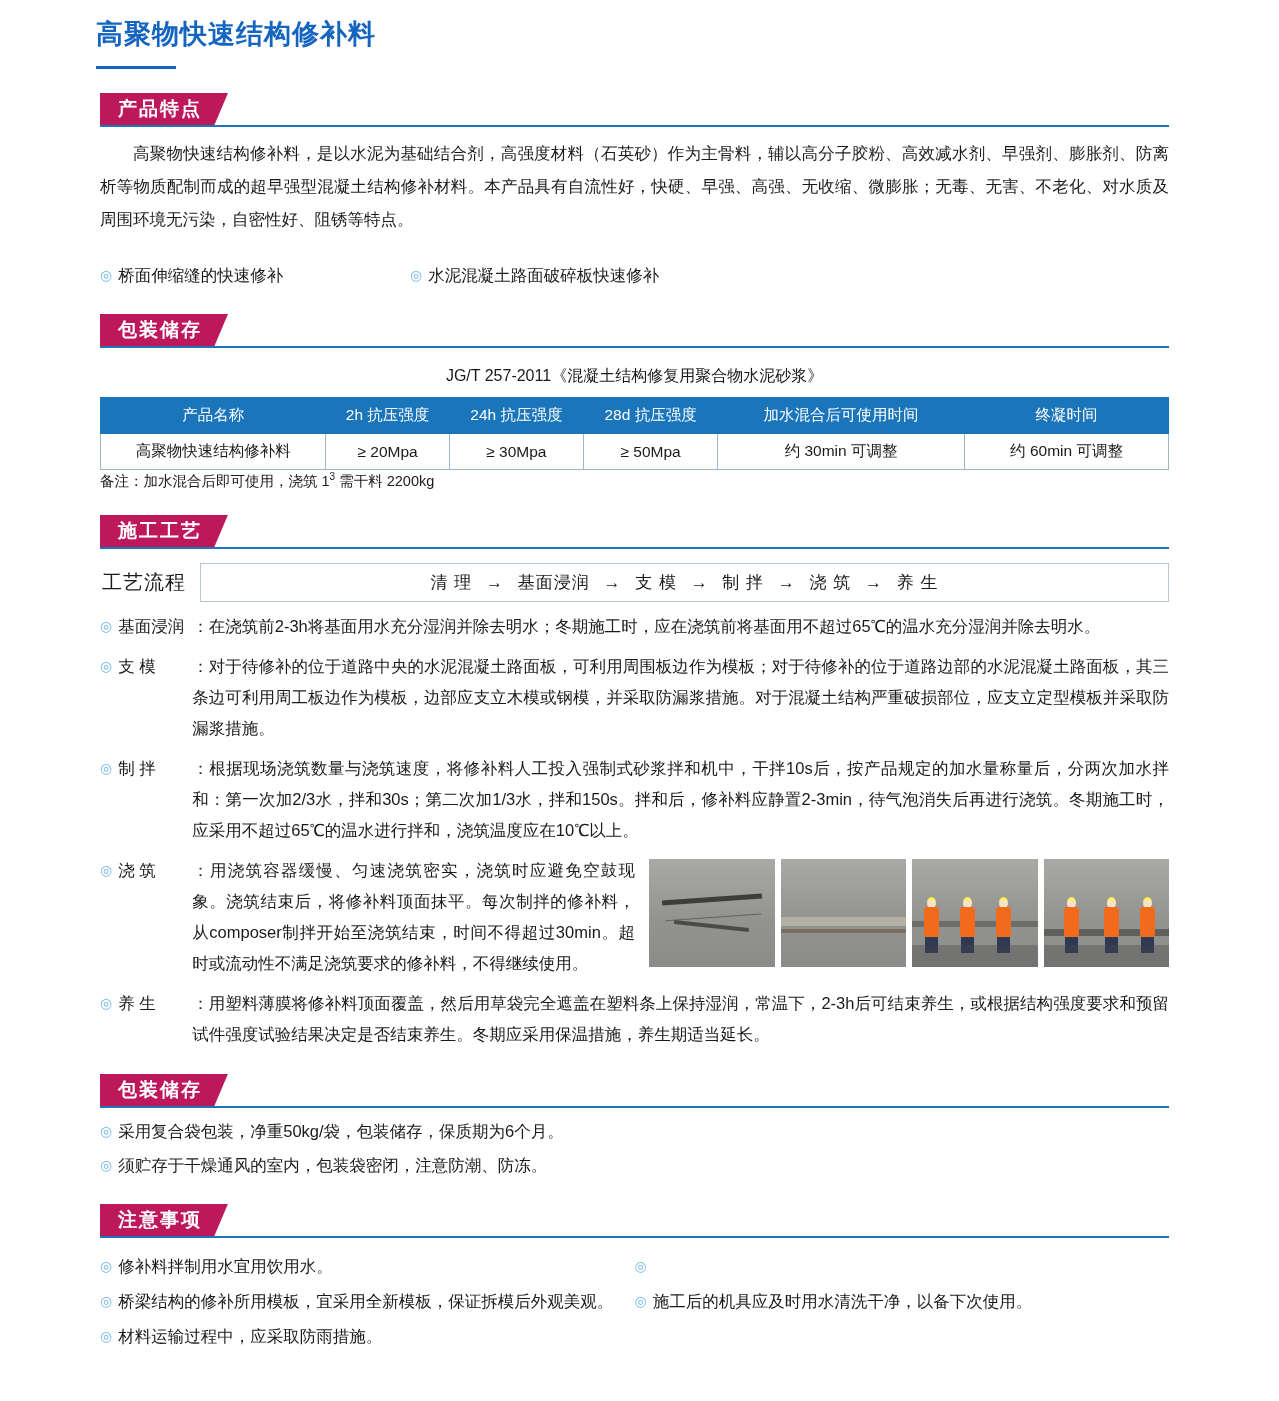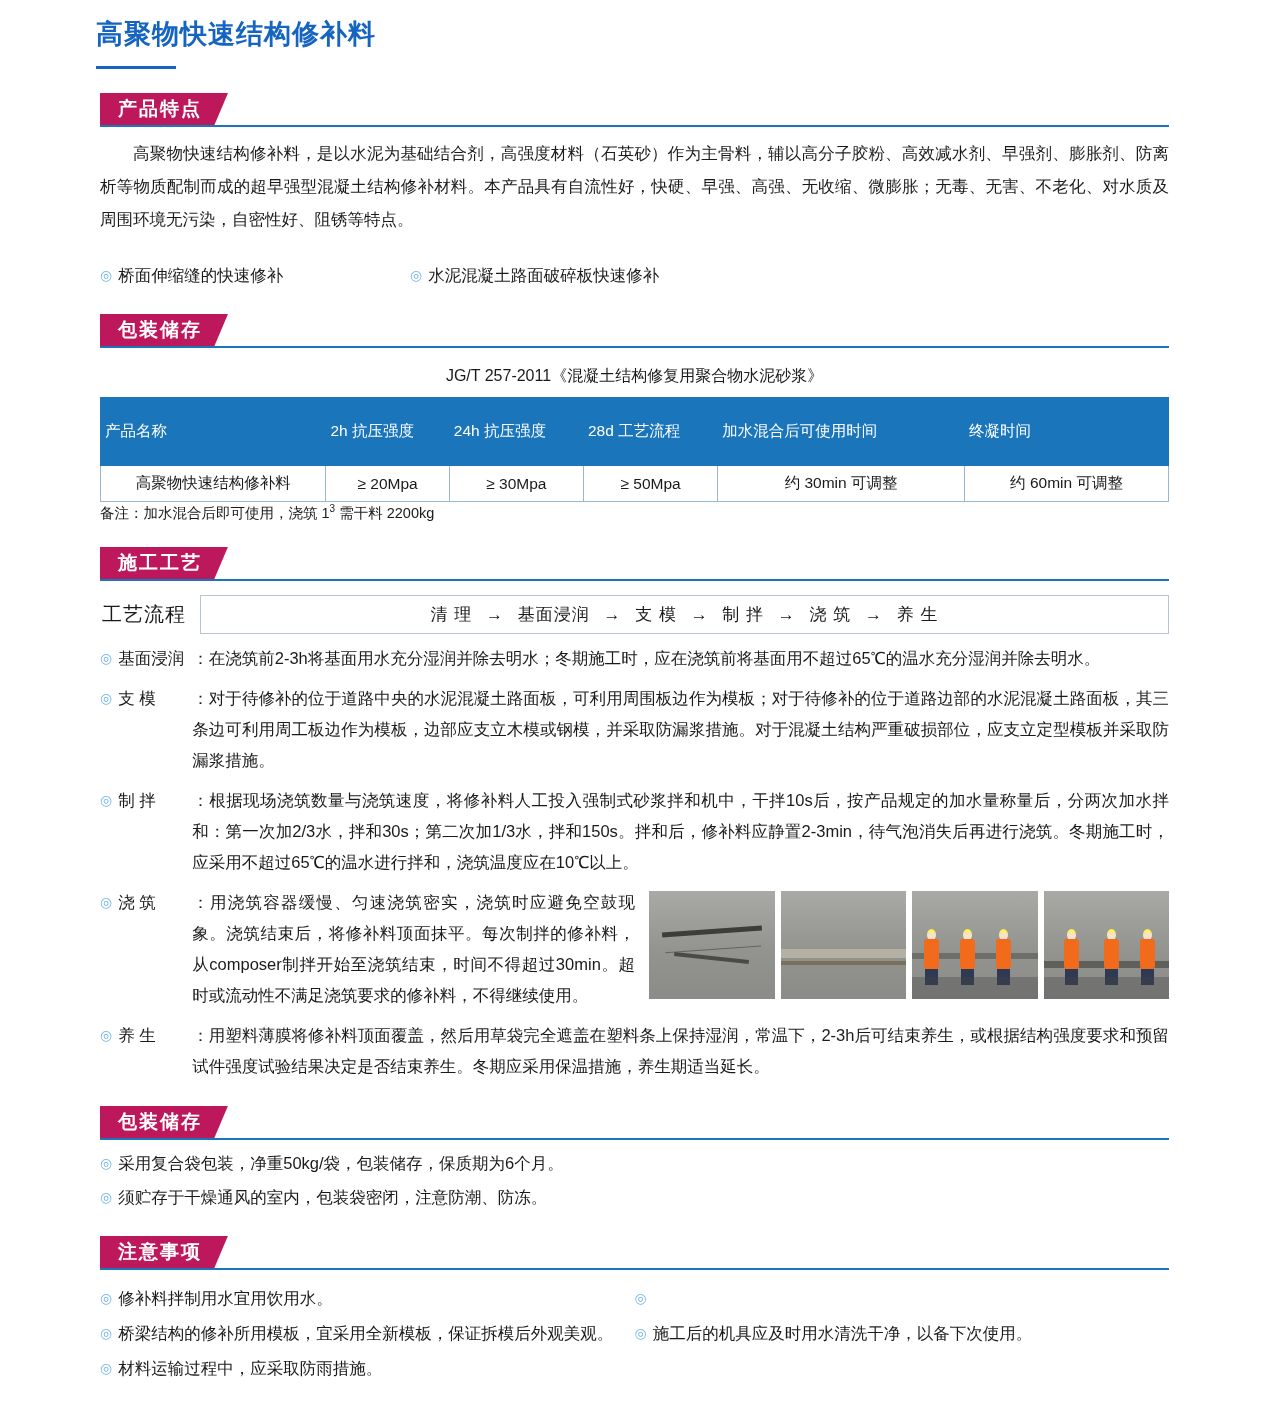--- a/index.html
+++ b/index.html
@@ -109,22 +109,22 @@
   table.perf {
     border-collapse: collapse;
     width: 100%;
     font-size: 15.5px;
   }
   table.perf th {
     background: #1a75bb;
     color: #fff;
     font-weight: normal;
     border: 1px solid #1a75bb;
-    padding: 23px 4px;
-    text-align: left;
+    padding: 7px 4px;
+    text-align: center;
     font-size: 15.5px;
   }
   table.perf td {
     border: 1px solid #9bb7cd;
     padding: 7px 4px;
     text-align: center;
   }
   .remark {
     font-size: 14.5px;
     margin-top: 1px;
@@ -290,21 +290,21 @@
       <div class="tag">包装储存</div>
       <div class="rule"></div>
     </div>
     <div class="std-line">JG/T 257-2011《混凝土结构修复用聚合物水泥砂浆》</div>
     <table class="perf">
       <thead>
         <tr>
           <th style="width:21%">产品名称</th>
           <th style="width:11.5%">2h 抗压强度</th>
           <th style="width:12.5%">24h 抗压强度</th>
-          <th style="width:12.5%">28d 工艺流程</th>
+          <th style="width:12.5%">28d 抗压强度</th>
           <th style="width:23%">加水混合后可使用时间</th>
           <th style="width:19%">终凝时间</th>
         </tr>
       </thead>
       <tbody>
         <tr>
           <td>高聚物快速结构修补料</td>
           <td>≥ 20Mpa</td>
           <td>≥ 30Mpa</td>
           <td>≥ 50Mpa</td>

